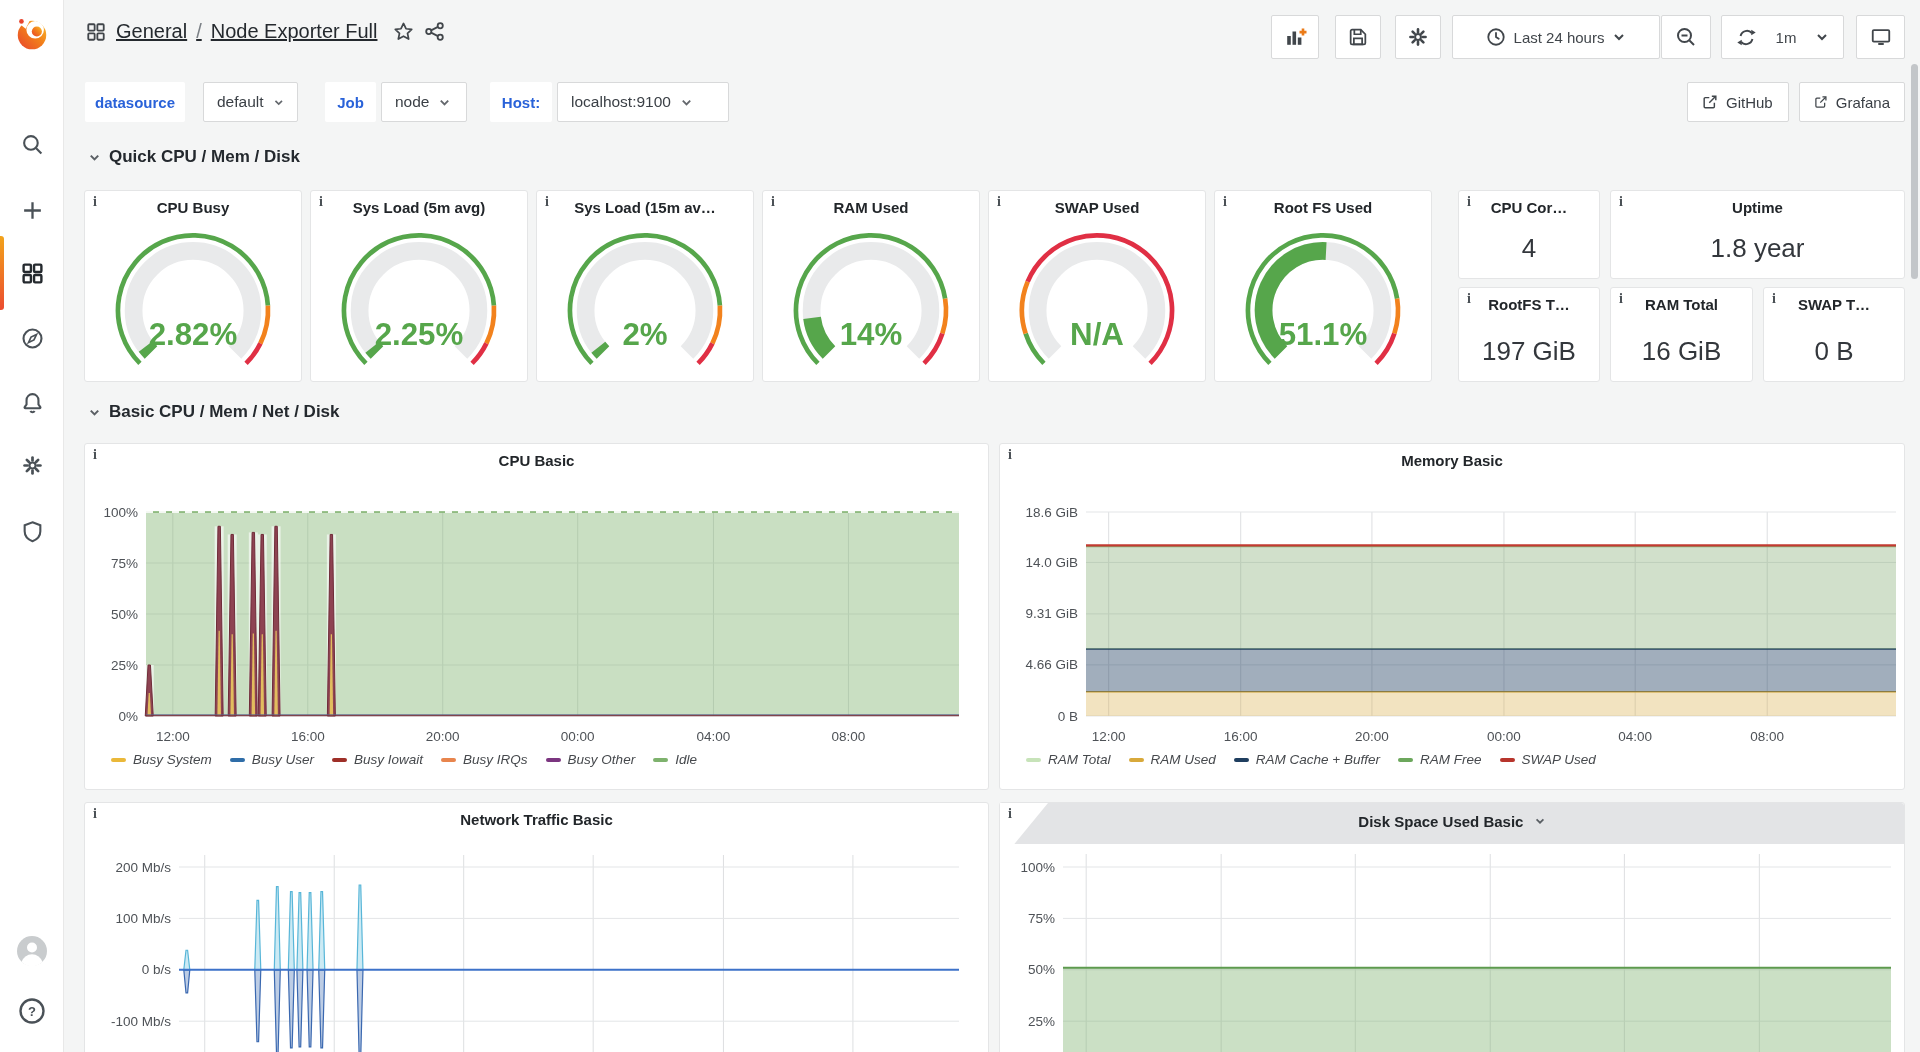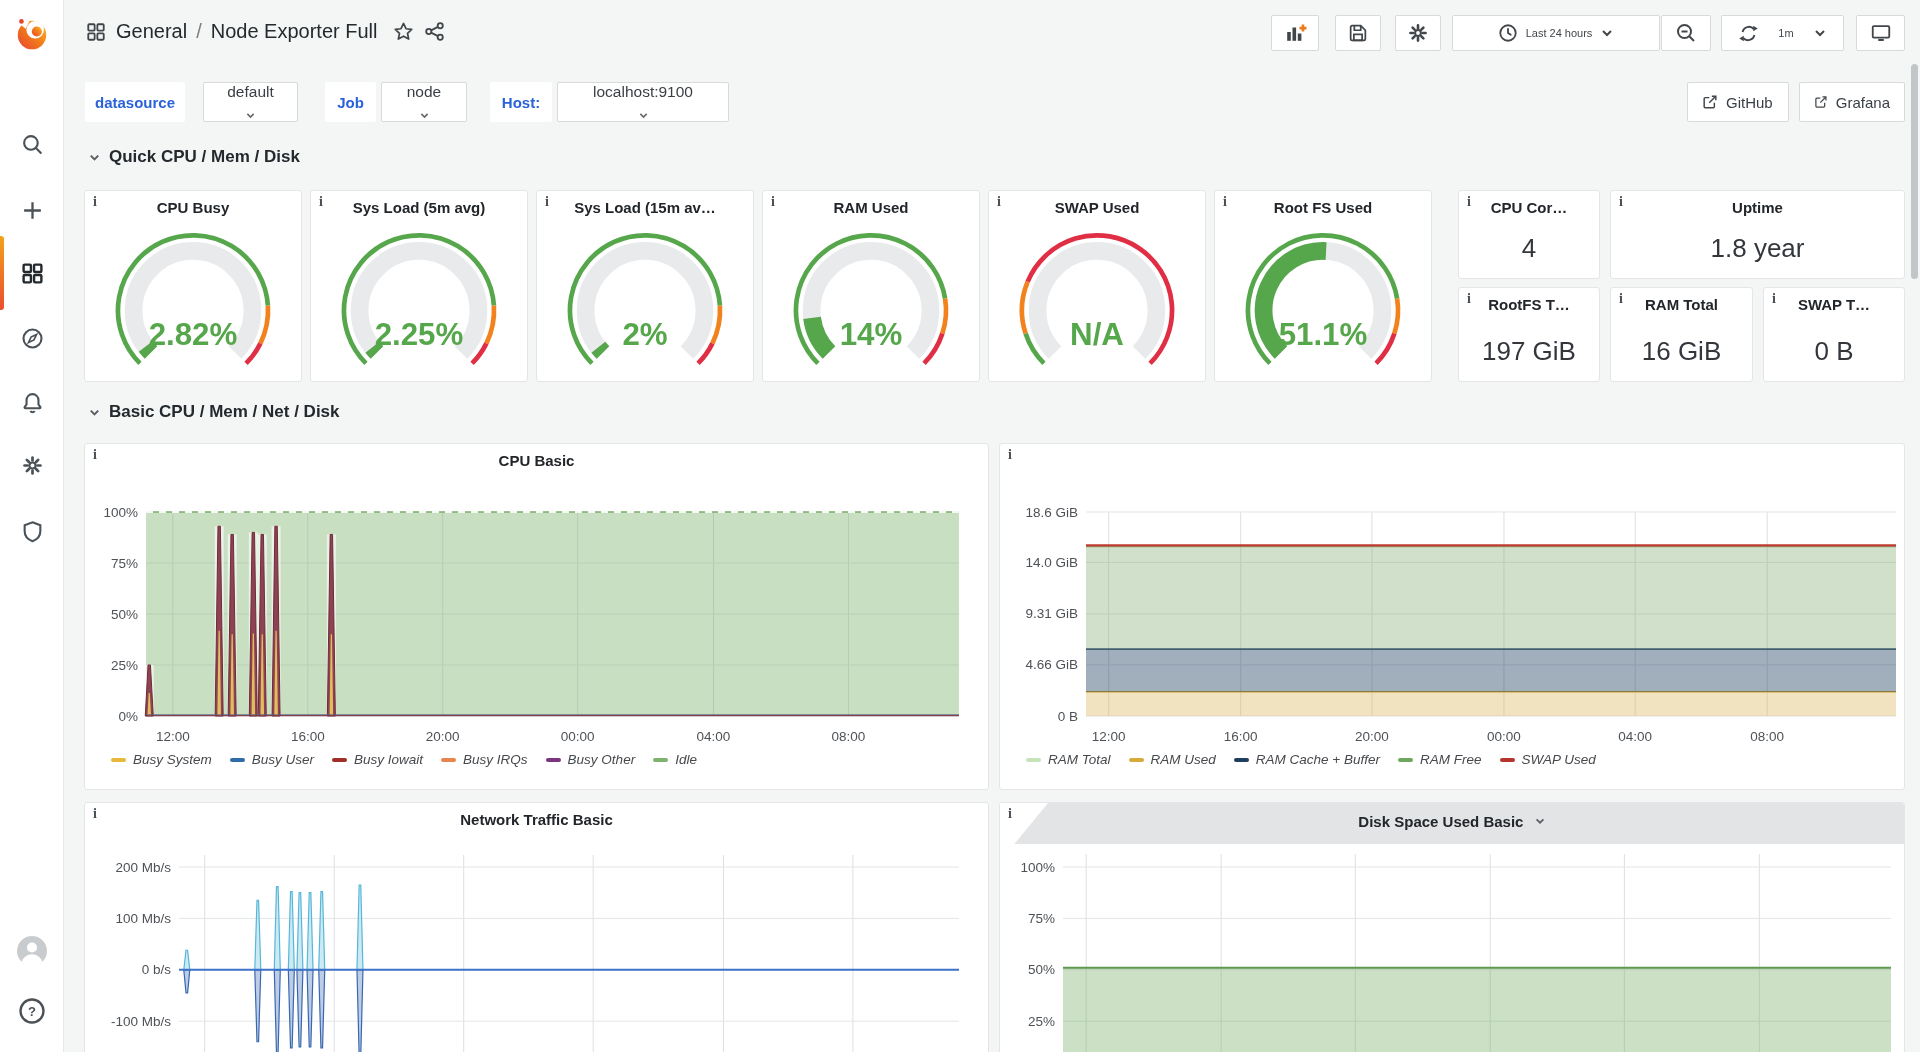--- a/index.html
+++ b/index.html
@@ -9,33 +9,33 @@
   
   .sidebar { position:absolute; left:0; top:0; width:64px; height:1052px; background:#ffffff;
              border-right:1px solid #e8e8e8; z-index:40; }
   .side-item { position:absolute; left:0; width:64px; height:46px; display:flex; align-items:center; justify-content:center; cursor:pointer; }
   .side-item svg { display:block; }
   .active-bar { position:absolute; left:0; width:4px; border-radius:0 3px 3px 0;
                 background:linear-gradient(180deg,#f2a31b,#eb4c30); }
 
   
   .crumb-wrap { position:absolute; left:86px; top:20px; display:flex; align-items:center; gap:10px; }
-  .crumb-text { font-size:20px; color:#24292e; display:flex; gap:9px; align-items:flex-end; }
+  .crumb-text { font-size:20px; color:#24292e; display:flex; gap:9px; align-items:flex-end;text-decoration:underline; }
   .crumb-sep { color:#7b8086; }
   .hd-icon { color:#41464b; display:flex; align-items:center; cursor:pointer; }
 
-  .tbtn { position:absolute; top:15px; height:36px; background:#fff; border:1px solid #d8d9da; border-radius:2px;
+  .tbtn { position:absolute; top:15px; height:44px; background:#fff; border:1px solid #d8d9da; border-radius:2px;
           display:flex; align-items:center; justify-content:center; gap:8px; cursor:pointer; color:#41464b;
-          font-size:11px; font-weight:500; }
+          font-size:15px; font-weight:500; }
 
   
   .var-label { position:absolute; top:82px; height:40px; background:#fff; border-radius:2px;
                display:flex; align-items:center; padding:0 13px; color:#2962d9; font-weight:700; font-size:15px; }
   .var-value { position:absolute; top:82px; height:40px; background:#fff; border:1px solid #d8d9da; border-radius:2px;
-               display:flex; align-items:center; gap:9px; padding:0 13px; color:#3a3f45; font-size:15.5px; cursor:pointer;flex-direction:column; }
+               display:flex; align-items:center; gap:9px; padding:0 13px; color:#3a3f45; font-size:15.5px; cursor:pointer; }
   .link-btn  { position:absolute; top:82px; height:40px; background:#fff; border:1px solid #d8d9da; border-radius:2px;
                display:flex; align-items:center; gap:8px; padding:0 14px; color:#3a3f45; font-size:15px; font-weight:500; cursor:pointer; }
 
   
   .sect { position:absolute; display:flex; align-items:center; gap:8px; font-size:17px; font-weight:700; color:#24292e; cursor:pointer; }
   .sect svg { color:#5a5f64; }
 
   
   .panel { position:absolute; background:#fff; border:1px solid #e4e5e6; border-radius:3px; }
   .ptitle { position:absolute; top:8px; left:26px; right:26px; text-align:center; font-size:15px; font-weight:600;
@@ -487,20 +487,21 @@
       </div>
       <div class="litem">
         <span class="sw" style="background: rgb(126, 178, 109);"></span>
         <span>Idle</span>
       </div>
     </div>
 </div>
 
 <div class="panel" style="left:999px;top:443px;width:906px;height:347px">
   <span class="ii">i</span>
+  <div class="ptitle">Memory Basic</div>
   <svg id="mem-chart" class="chart-svg" width="904" height="345">
       <line x1="108.68" y1="68" x2="108.68" y2="272" stroke="#dddfe1" stroke-width="1"></line>
       <line x1="240.71" y1="68" x2="240.71" y2="272" stroke="#dddfe1" stroke-width="1"></line>
       <line x1="371.93" y1="68" x2="371.93" y2="272" stroke="#dddfe1" stroke-width="1"></line>
       <line x1="503.96000000000004" y1="68" x2="503.96000000000004" y2="272" stroke="#dddfe1" stroke-width="1"></line>
       <line x1="635.1800000000001" y1="68" x2="635.1800000000001" y2="272" stroke="#dddfe1" stroke-width="1"></line>
       <line x1="767.2099999999999" y1="68" x2="767.2099999999999" y2="272" stroke="#dddfe1" stroke-width="1"></line>
       <line x1="86" y1="272" x2="896" y2="272" stroke="#e3e5e7" stroke-width="1"></line>
       <line x1="86" y1="220.89032258064518" x2="896" y2="220.89032258064518" stroke="#e3e5e7" stroke-width="1"></line>
       <line x1="86" y1="169.89032258064515" x2="896" y2="169.89032258064515" stroke="#e3e5e7" stroke-width="1"></line>

